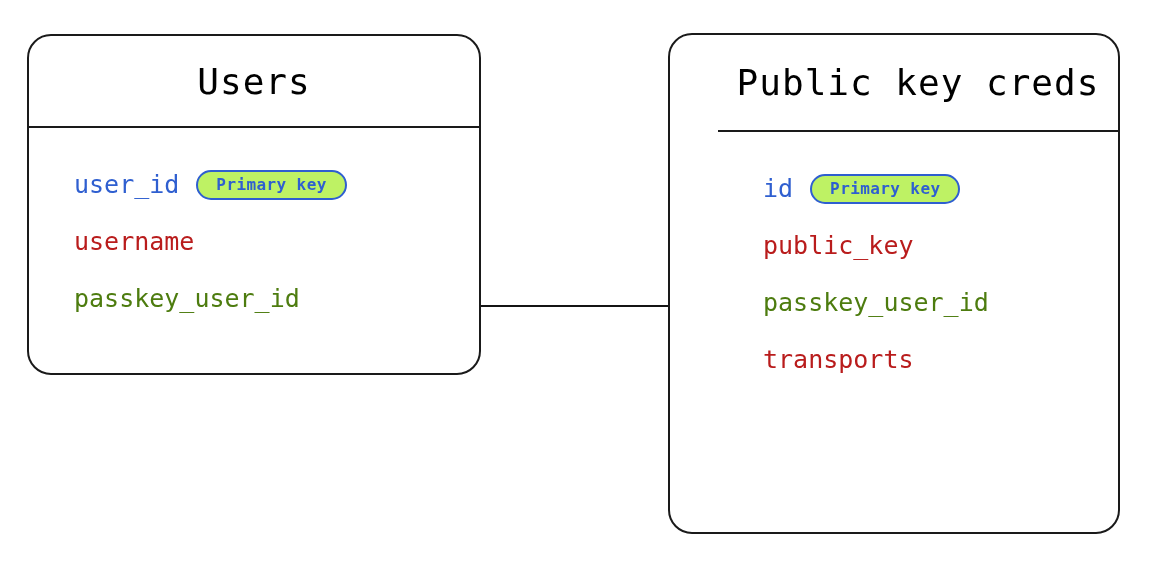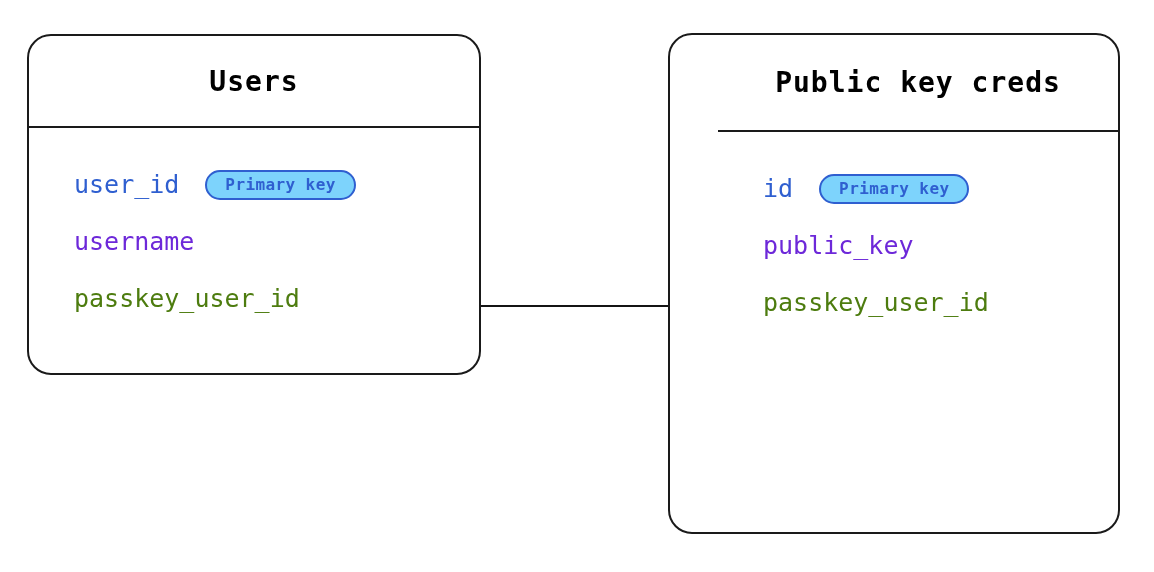--- a/index.html
+++ b/index.html
@@ -37,65 +37,64 @@
     box-sizing: border-box;
     width: 100%;
     display: flex;
     align-items: center;
     justify-content: center;
     border-bottom: 2px solid #1a1a1a;
   }
 
   .entity-title {
     font-family: "DejaVu Sans Mono", "Liberation Mono", monospace;
-    font-weight: bold;
-    font-size: 28px;
+    font-weight: normal;
+    font-size: 36px;
     letter-spacing: 1px;
     color: #000000;
     white-space: nowrap;
   }
 
   .entity-fields {
     box-sizing: border-box;
     padding: 28px 0 0 0;
   }
 
   .field-row {
     display: flex;
     align-items: center;
     height: 57px;
     padding-left: 45px;
     box-sizing: border-box;
-    gap: 9px;
   }
 
   .field-name {
     font-family: "DejaVu Sans Mono", "Liberation Mono", monospace;
     font-size: 25px;
     letter-spacing: 0px;
     white-space: nowrap;
     line-height: 1;
   }
 
   .field-name.role-pk   { color: #2f5fd0; }
   .field-name.role-fk   { color: #4d7c0f; }
-  .field-name.role-plain{ color: #6d28d9; }
+  .field-name.role-plain{ color: #b91c1c; }
 
   
   .badge {
     margin-left: 17px;
     display: inline-flex;
     align-items: center;
     justify-content: center;
     box-sizing: border-box;
     height: 30px;
     padding: 0 18px;
     border: 2px solid #2f5fd0;
     border-radius: 999px;
-    background: #7dd3fc;
+    background: #bef264;
   }
   .badge-label {
     font-family: "DejaVu Sans Mono", "Liberation Mono", monospace;
     font-weight: bold;
     font-size: 16px;
     letter-spacing: 0.4px;
     color: #2f5fd0;
     white-space: nowrap;
     line-height: 1;
   }
@@ -157,17 +156,20 @@
       <div class="field-row">
         <span class="field-name role-plain">public_key</span>
       </div>
 
       <div class="field-row">
         <span class="field-name role-fk">passkey_user_id</span>
       </div>
 
 
 
+      <div class="field-row">
+        <span class="field-name role-plain">transports</span>
+      </div>
 
     </div>
   </div>
 
 </div>
 
 </body></html>

